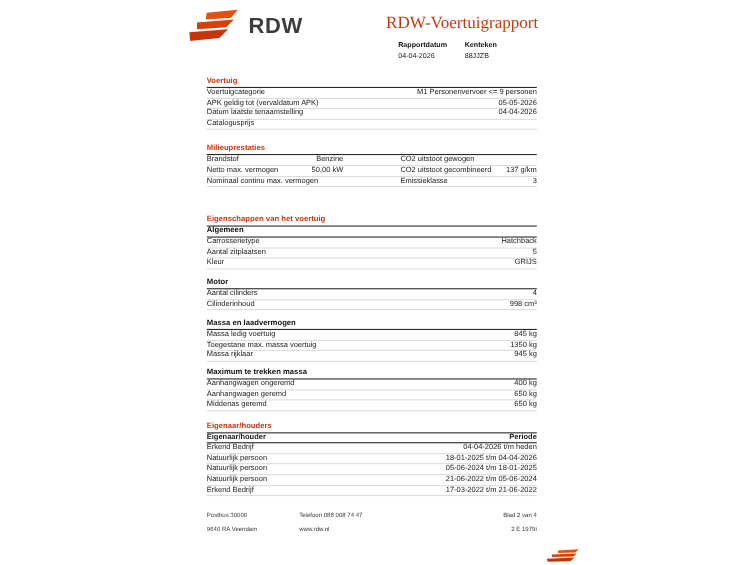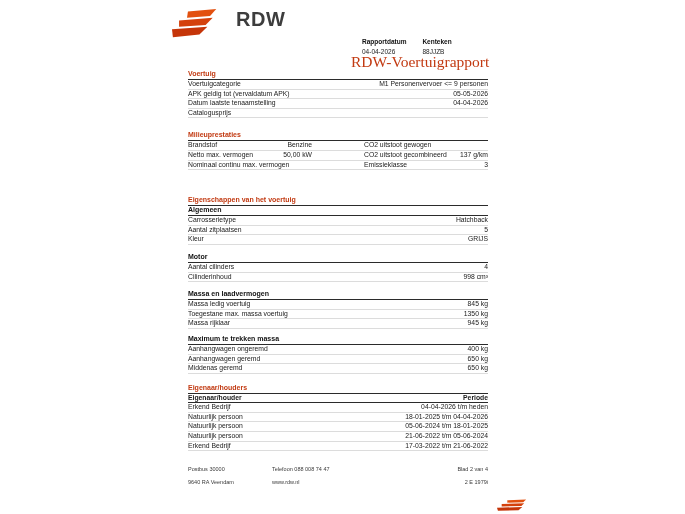--- a/index.html
+++ b/index.html
@@ -7,30 +7,29 @@
   body {
     width: 685px; height: 514px;
     font-family: "Liberation Sans", sans-serif;
     color: #1a1a1a;
     position: relative;
     overflow: hidden;
   }
   .page { position: absolute; inset: 0; background: #fff; }
 
   
-  .logo { position: absolute; left: 172px; top: 8px; display: flex; align-items: flex-start; gap: 18px; }
+  .logo { position: absolute; left: 172px; top: 8px; display: flex; align-items: center; gap: 8px; }
   .logo svg { display: block; }
   .logo-text { font-size: 20px; font-weight: bold; color: #3d3d3d; letter-spacing: 0.5px; font-family: "Liberation Sans", sans-serif; }
 
   .doc-title {
     position: absolute; left: 351px; top: 12px;
     font-family: "Liberation Serif", serif;
     font-size: 15.5px; font-weight: normal;
     color: #c23a12;
-    margin-top: 41px;
   }
 
   .meta { position: absolute; left: 362px; top: 38px; display: flex; gap: 16px; }
   .meta-label { font-weight: bold; font-size: 6.5px; color: #111; }
   .meta-value { font-size: 6.5px; margin-top: 2.5px; color: #222; }
 
   
   .column { position: absolute; left: 188px; top: 70px; width: 300px; }
 
   .sec-title {

